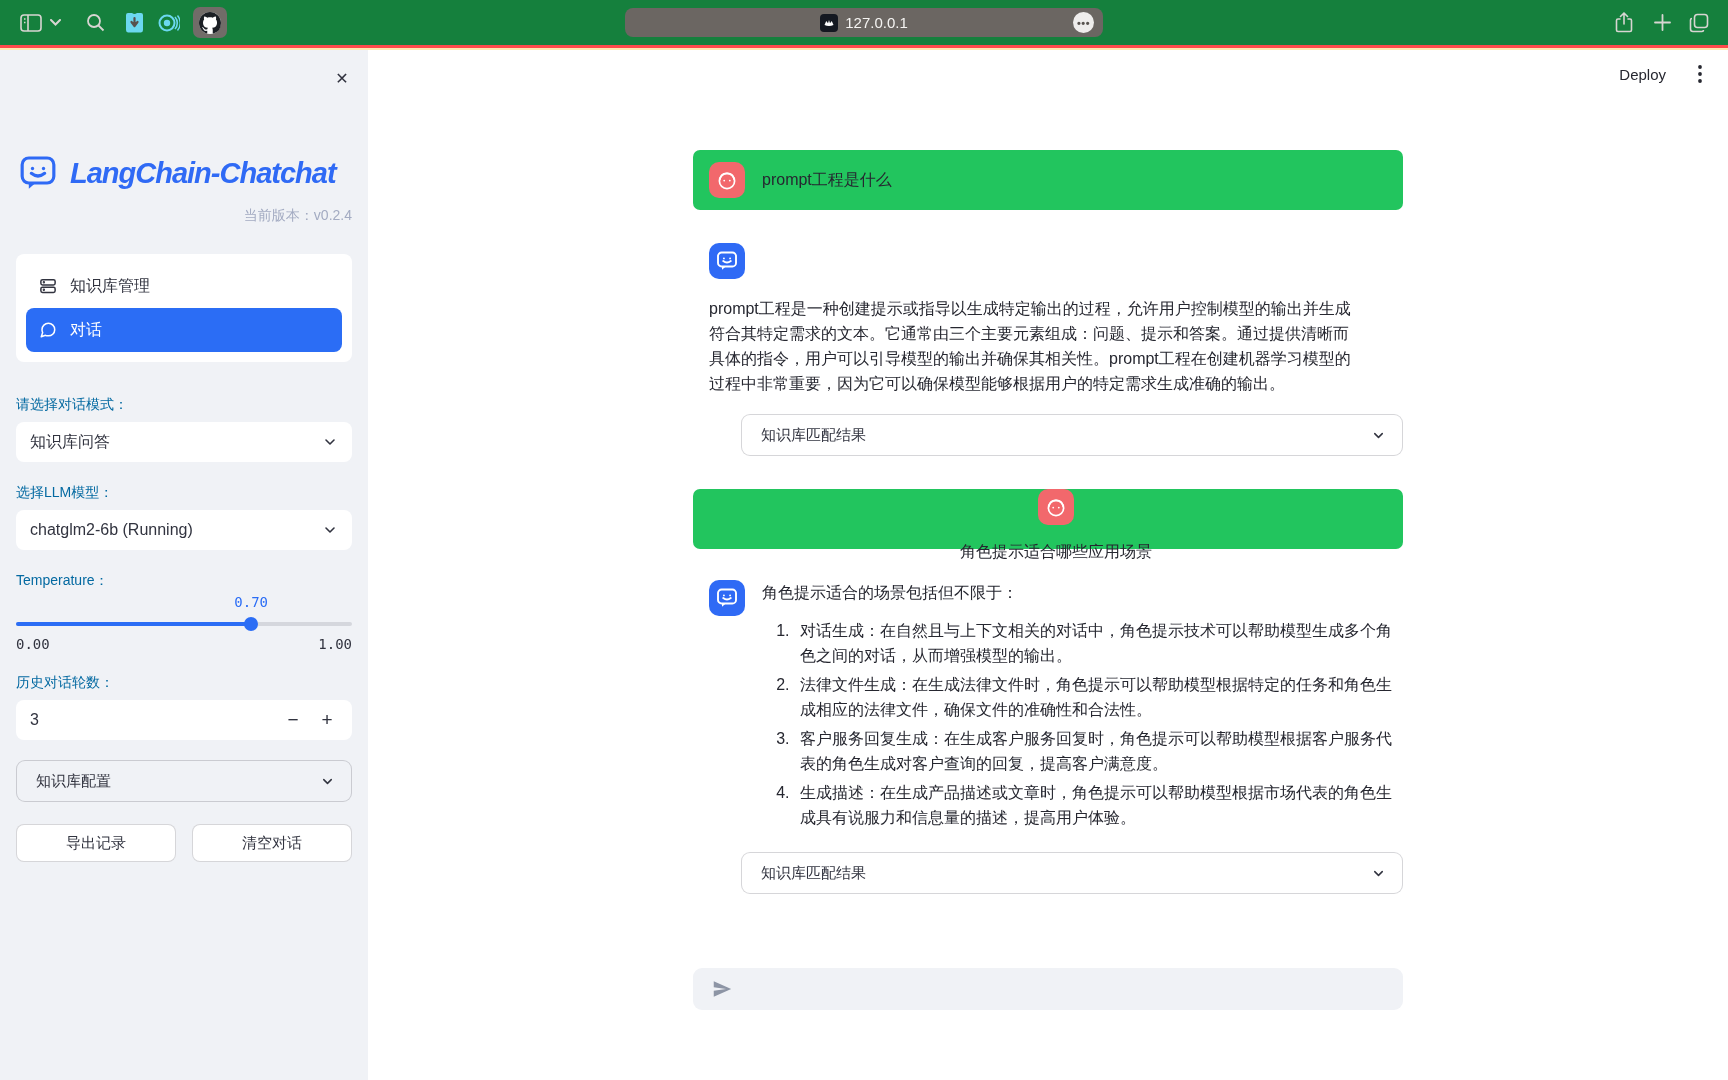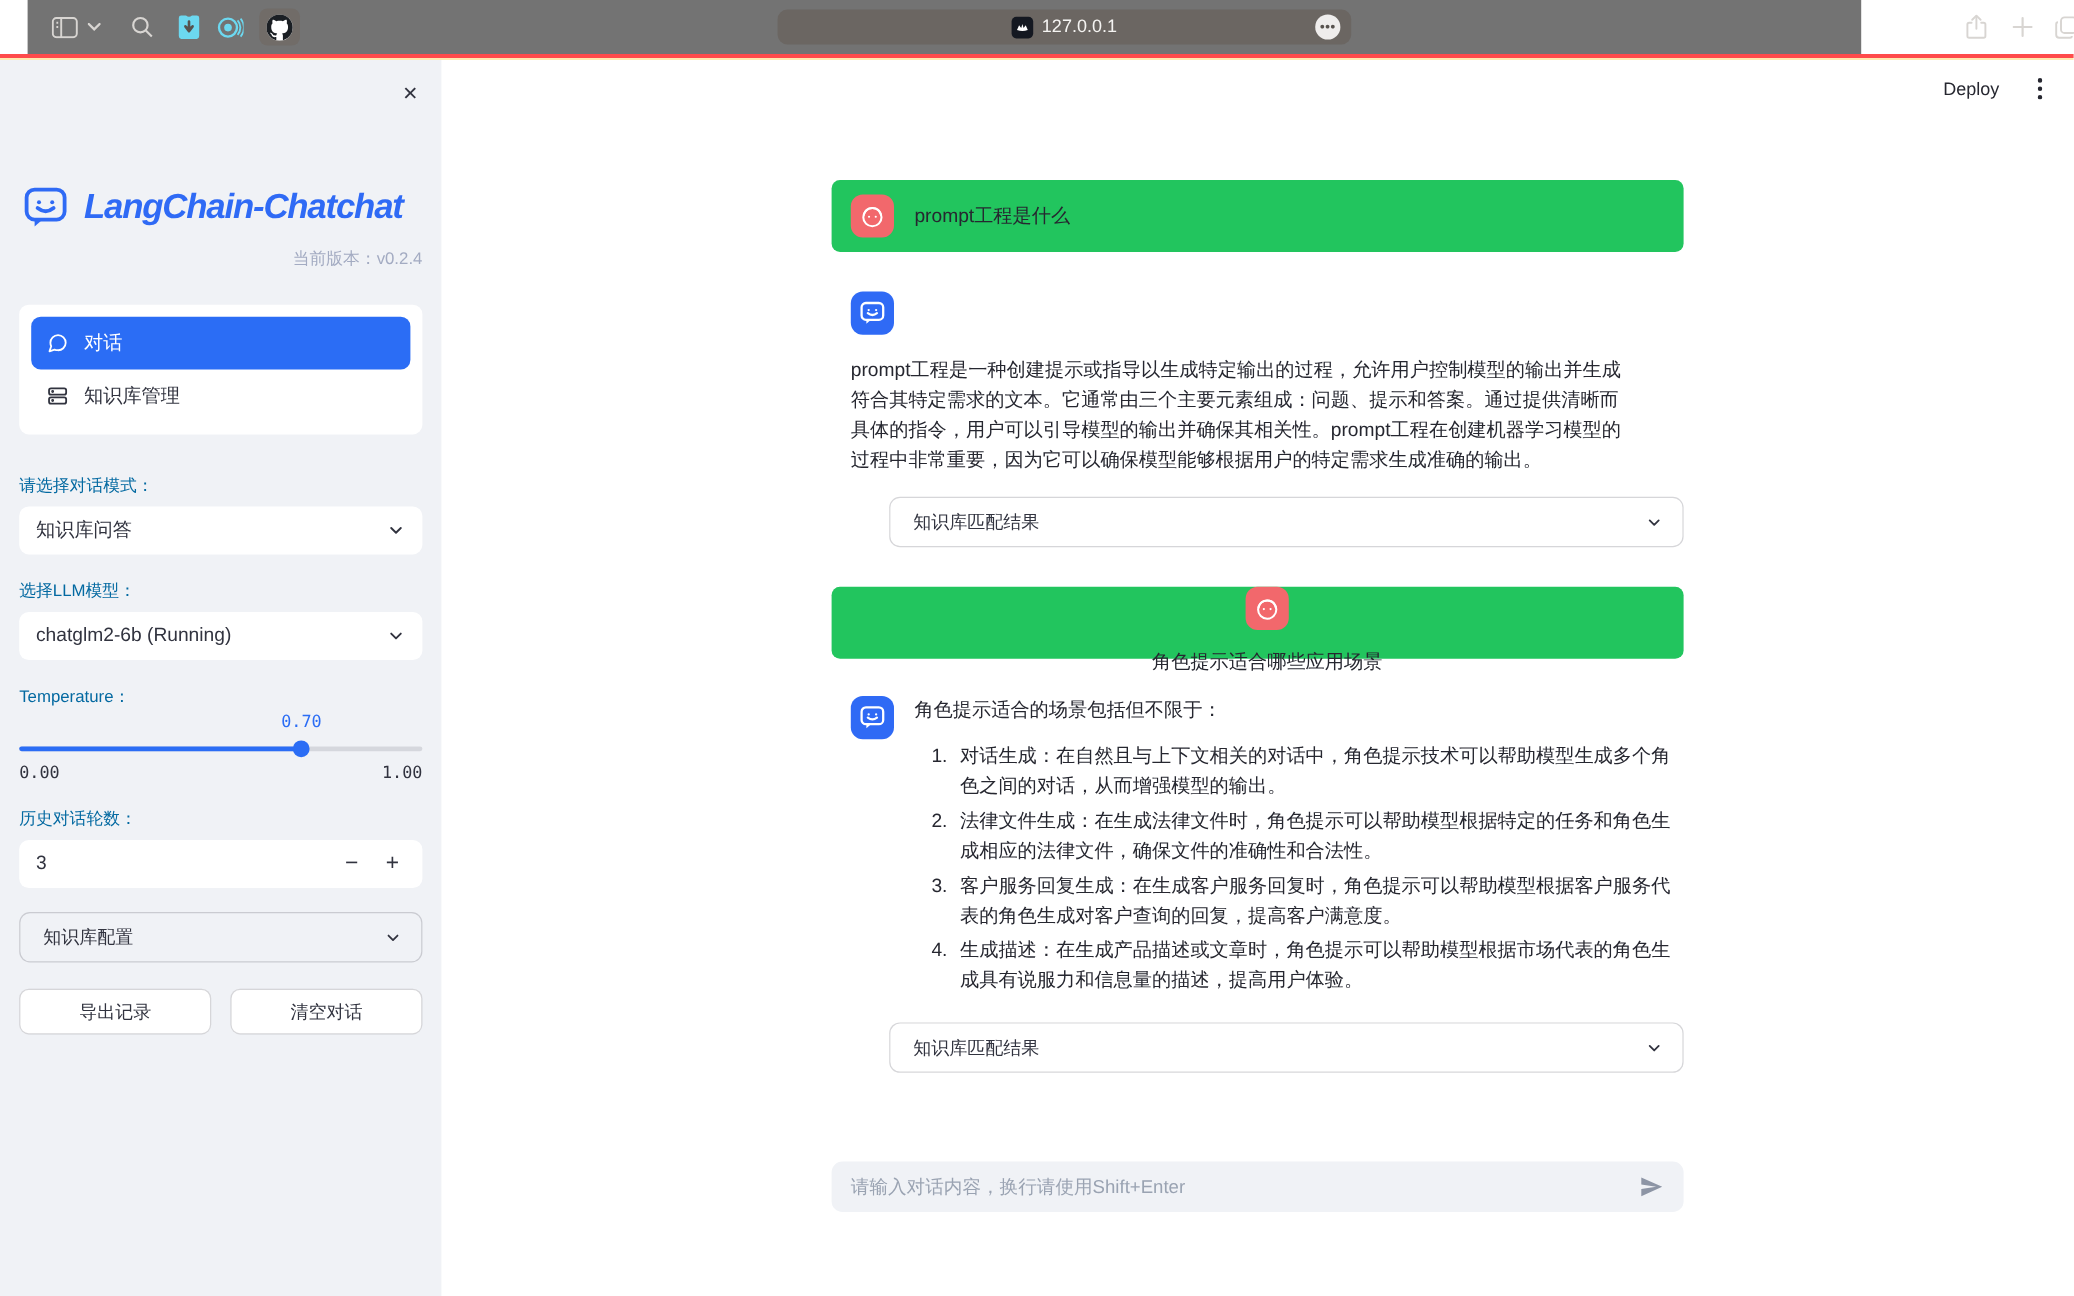--- a/index.html
+++ b/index.html
@@ -1,20 +1,20 @@
 <!DOCTYPE html>
 <html><head>
 <meta charset="utf-8">
 <style>
   * { margin:0; padding:0; box-sizing:border-box; }
   html,body { width:1728px; height:1080px; overflow:hidden; background:#ffffff;
     font-family:"Liberation Sans","DejaVu Sans",sans-serif; color:#31333f; }
 
   
-  .chrome { position:absolute; left:0; top:0; width:1528px; height:45px; background:#737373;margin-left:23px; }
+  .chrome { position:absolute; left:0; top:0; width:1728px; height:45px; background:#15803d; }
   .chrome svg { display:block; }
   .c-icon { position:absolute; top:0; height:45px; display:flex; align-items:center; justify-content:center; color:#d8d5d2; cursor:default; }
   .gh-tab { position:absolute; left:193px; top:7px; width:34px; height:31px; border-radius:7px; background:#716c68; display:flex; align-items:center; justify-content:center; }
   .url-bar { position:absolute; left:625px; top:8px; width:478px; height:29px; border-radius:8px; background:#6b6662; display:flex; align-items:center; justify-content:center; gap:7px; }
   .url-text { color:#f5f4f2; font-size:15px; }
   .favicon { width:18px; height:18px; border-radius:4px; background:#141821; display:flex; align-items:center; justify-content:center; }
   .ellipsis-badge { position:absolute; right:9px; top:4px; width:21px; height:21px; border-radius:50%; background:#efedec; display:flex; align-items:center; justify-content:center; color:#57524e; font-weight:bold; font-size:11px; letter-spacing:0.5px; }
 
   
   .deco { position:absolute; left:0; top:45px; width:1728px; height:5px;
@@ -155,34 +155,34 @@
       <circle cx="8.7" cy="9.3" r="1" fill="#2f6af5" stroke="none"></circle>
       <circle cx="15.3" cy="9.3" r="1" fill="#2f6af5" stroke="none"></circle>
       <path d="M8 12.2 Q12 15.4 16 12.2"></path>
     </svg>
     <span class="logo-text">LangChain-Chatchat</span>
   </div>
 
   <div class="version">当前版本：v0.2.4</div>
 
   <div class="nav-card">
-    <div class="nav-item selected">
-      <svg width="18" height="18" viewBox="0 0 24 24" fill="none" stroke="#ffffff" stroke-width="2" stroke-linecap="round" stroke-linejoin="round">
-        <path d="M21 11.5a8.38 8.38 0 0 1-9 8.3 8.5 8.5 0 0 1-3.4-.7L3 21l1.9-5.6a8.38 8.38 0 0 1-.9-3.9 8.5 8.5 0 0 1 17 0z"></path>
-      </svg>
-      <span>对话</span>
-    </div>
     <div class="nav-item">
       <svg width="18" height="18" viewBox="0 0 24 24" fill="none" stroke="#31333f" stroke-width="2" stroke-linecap="round">
         <rect x="2.5" y="3.5" width="19" height="7" rx="2.2"></rect>
         <rect x="2.5" y="13.5" width="19" height="7" rx="2.2"></rect>
         <circle cx="6.5" cy="7" r="0.6" fill="#31333f"></circle>
         <circle cx="6.5" cy="17" r="0.6" fill="#31333f"></circle>
       </svg>
       <span>知识库管理</span>
+    </div>
+    <div class="nav-item selected">
+      <svg width="18" height="18" viewBox="0 0 24 24" fill="none" stroke="#ffffff" stroke-width="2" stroke-linecap="round" stroke-linejoin="round">
+        <path d="M21 11.5a8.38 8.38 0 0 1-9 8.3 8.5 8.5 0 0 1-3.4-.7L3 21l1.9-5.6a8.38 8.38 0 0 1-.9-3.9 8.5 8.5 0 0 1 17 0z"></path>
+      </svg>
+      <span>对话</span>
     </div>
   </div>
 
   <div class="field-label">请选择对话模式：</div>
   <div class="select-box">
     <span class="grow">知识库问答</span>
     <svg width="16" height="16" viewBox="0 0 24 24" fill="none" stroke="#31333f" stroke-width="2.4" stroke-linecap="round" stroke-linejoin="round">
         <path d="M6 9l6 6 6-6"></path>
       </svg>
   </div>
@@ -310,20 +310,19 @@
     <div class="expander chat-expander gap18">
       <span class="grow">知识库匹配结果</span>
       <svg width="15" height="15" viewBox="0 0 24 24" fill="none" stroke="#31333f" stroke-width="2.4" stroke-linecap="round" stroke-linejoin="round">
           <path d="M6 9l6 6 6-6"></path>
         </svg>
     </div>
 
   </div>
 
   <div class="chat-input">
-    <span class="ph">请输入对话内容，换行请使用Shift+Enter</span>
     <span class="send-btn">
       <svg width="22" height="22" viewBox="0 0 24 24">
           <path fill="currentColor" d="M3 20.5 L22 12 L3 3.5 L3 10 L16.5 12 L3 14 Z"></path>
         </svg>
     </span>
   </div>
 </div>
 
 </body></html>

